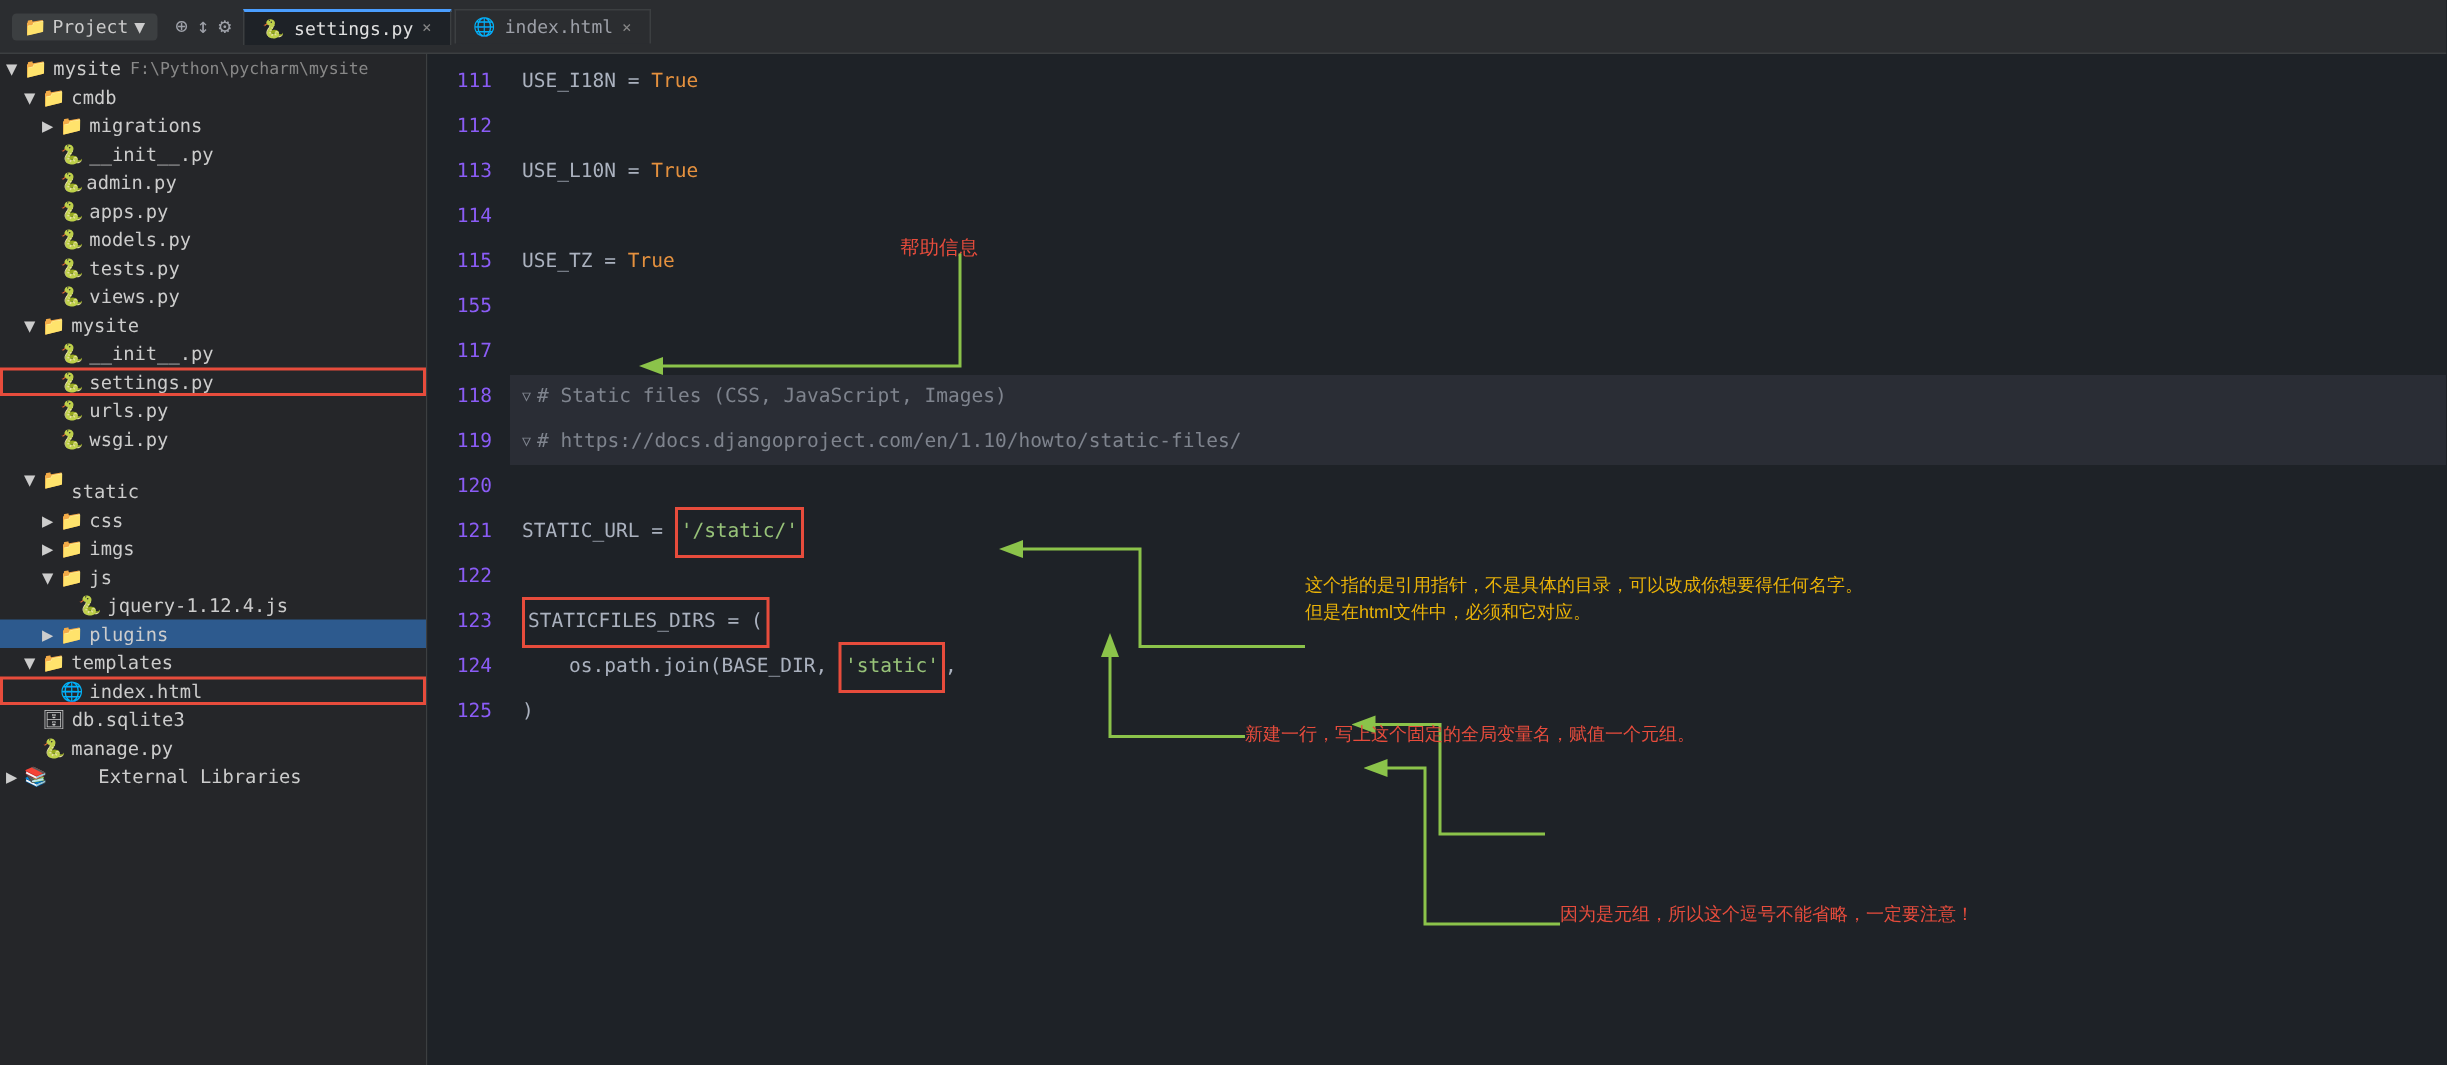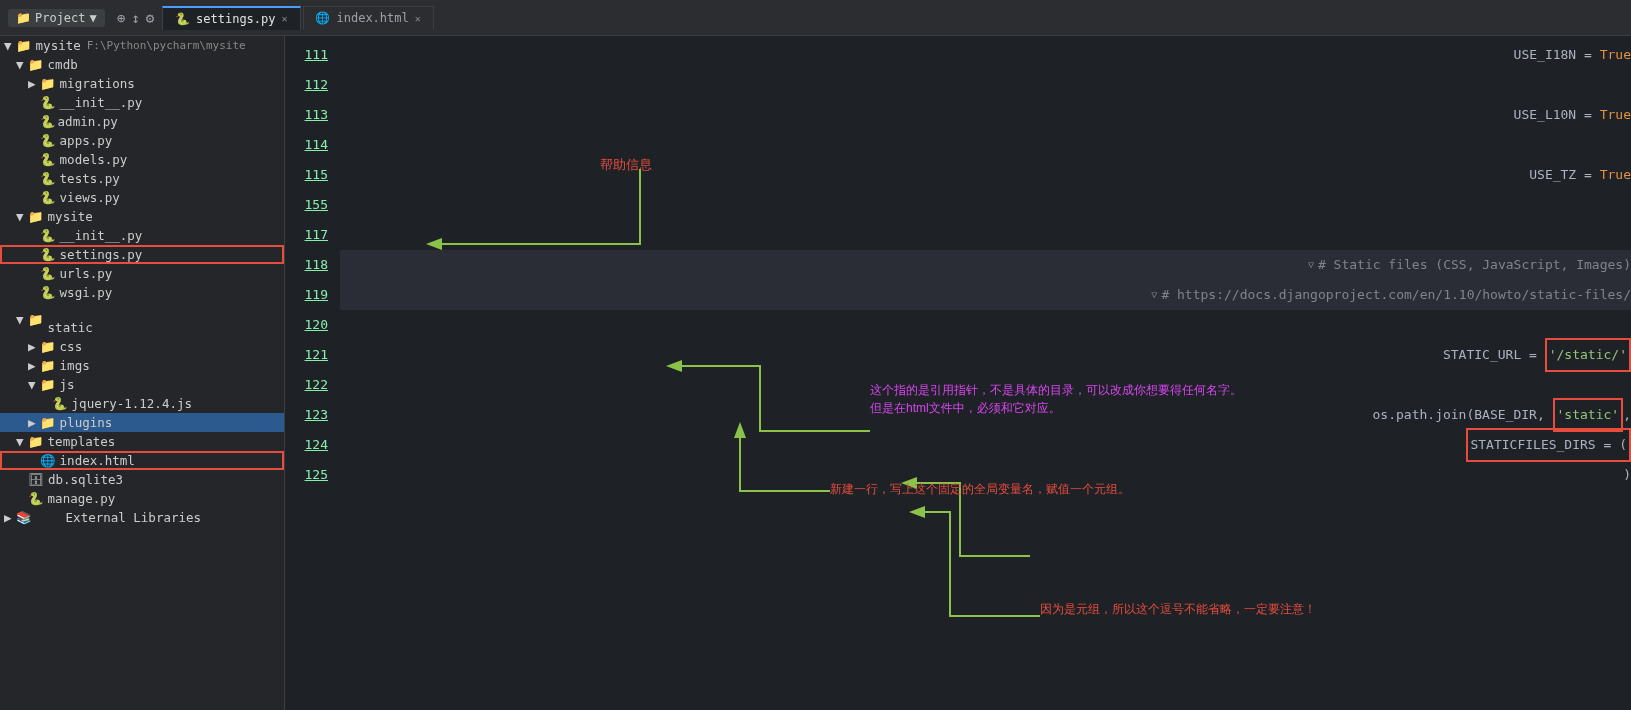--- a/index.html
+++ b/index.html
@@ -114,50 +114,48 @@
       position: relative;
     }
     .code-container {
       display: flex;
       height: 100%;
       overflow: hidden;
     }
     .line-numbers {
       width: 55px;
       background: #1e2227;
-      color: #86efac;
+      color: #8b5cf6;
       text-align: left;
       padding-right: 12px;
       font-size: 13px;
       line-height: 1.75;
       flex-shrink: 0;
       padding-top: 4px;
       user-select: none;
-      text-decoration: underline;
     }
     .line-number {
       height: 30px;
       display: flex;
       align-items: center;
       justify-content: flex-end;
     }
     .code-lines {
       flex: 1;
       padding-top: 4px;
       overflow: hidden;
     }
     .code-line {
       height: 30px;
       display: flex;
       align-items: center;
       font-size: 13px;
       line-height: 30px;
       white-space: nowrap;
       padding-left: 8px;
-      justify-content: flex-end;
     }
     .code-line.highlighted-line {
       background: #2a2d35;
     }
     .kw-orange { color: #e5913e; }
     .kw-white { color: #abb2bf; }
     .kw-green { color: #98c379; }
     .comment { color: #7f848e; }
   </style>
 </head>
@@ -409,32 +407,32 @@
           <span class="kw-white">STATIC_URL</span>
           <span class="kw-white">&nbsp;=&nbsp;</span>
           <span style="display:inline-block;border:2px solid #e74c3c;padding:0 2px;">
             <span class="kw-green">'/static/'</span>
           </span>
         </div>
 
         <div class="code-line"></div>
 
         <div class="code-line">
+          <span style="display:inline-block;border:2px solid #e74c3c;padding:0 2px;">
+            <span class="kw-white">STATICFILES_DIRS</span>
+            <span class="kw-white">= (</span>
+          </span>
+        </div>
+
+        <div class="code-line">
           <span class="kw-white">&nbsp;&nbsp;&nbsp;&nbsp;os.path.join(BASE_DIR,&nbsp;</span>
           <span style="display:inline-block;border:2px solid #e74c3c;padding:0 2px;">
             <span class="kw-green">'static'</span>
           </span>
           <span class="kw-white">,</span>
-        </div>
-
-        <div class="code-line">
-          <span style="display:inline-block;border:2px solid #e74c3c;padding:0 2px;">
-            <span class="kw-white">STATICFILES_DIRS</span>
-            <span class="kw-white">= (</span>
-          </span>
         </div>
 
         <div class="code-line">
           <span class="kw-white">)</span>
         </div>
 
         <div style="position:absolute;top:0;left:0;width:100%;height:100%;pointer-events:none;">
 
           <div style="position:absolute;top:120px;left:260px;color:#e74c3c;font-family:'Microsoft YaHei',sans-serif;font-size:13px;">帮助信息</div>
 
@@ -453,21 +451,21 @@
 
             <path d="M530,395 L420,395 L420,330 L330,330" stroke="#8bc34a" stroke-width="2" fill="none" marker-end="url(#arrowGreen)"></path>
 
             <path d="M490,455 L400,455 L400,390" stroke="#8bc34a" stroke-width="2" fill="none" marker-end="url(#arrowGreen)"></path>
 
             <path d="M690,520 L620,520 L620,447 L565,447" stroke="#8bc34a" stroke-width="2" fill="none" marker-end="url(#arrowGreen)"></path>
 
             <path d="M700,580 L610,580 L610,476 L573,476" stroke="#8bc34a" stroke-width="2" fill="none" marker-end="url(#arrowGreen)"></path>
           </svg>
 
-          <div style="position:absolute;top:345px;left:530px;color:#d946ef;font-family:'Microsoft YaHei',sans-serif;font-size:12px;line-height:1.5;">
+          <div style="position:absolute;top:345px;left:530px;color:#eab308;font-family:'Microsoft YaHei',sans-serif;font-size:12px;line-height:1.5;">
             <span>这个指的是引用指针，不是具体的目录，可以改成你想要得任何名字。</span><br>
             <span>但是在html文件中，必须和它对应。</span>
           </div>
 
           <div style="position:absolute;top:445px;left:490px;color:#e74c3c;font-family:'Microsoft YaHei',sans-serif;font-size:12px;">
             <span>新建一行，写上这个固定的全局变量名，赋值一个元组。</span>
           </div>
 
 
           <div style="position:absolute;top:565px;left:700px;color:#e74c3c;font-family:'Microsoft YaHei',sans-serif;font-size:12px;">

